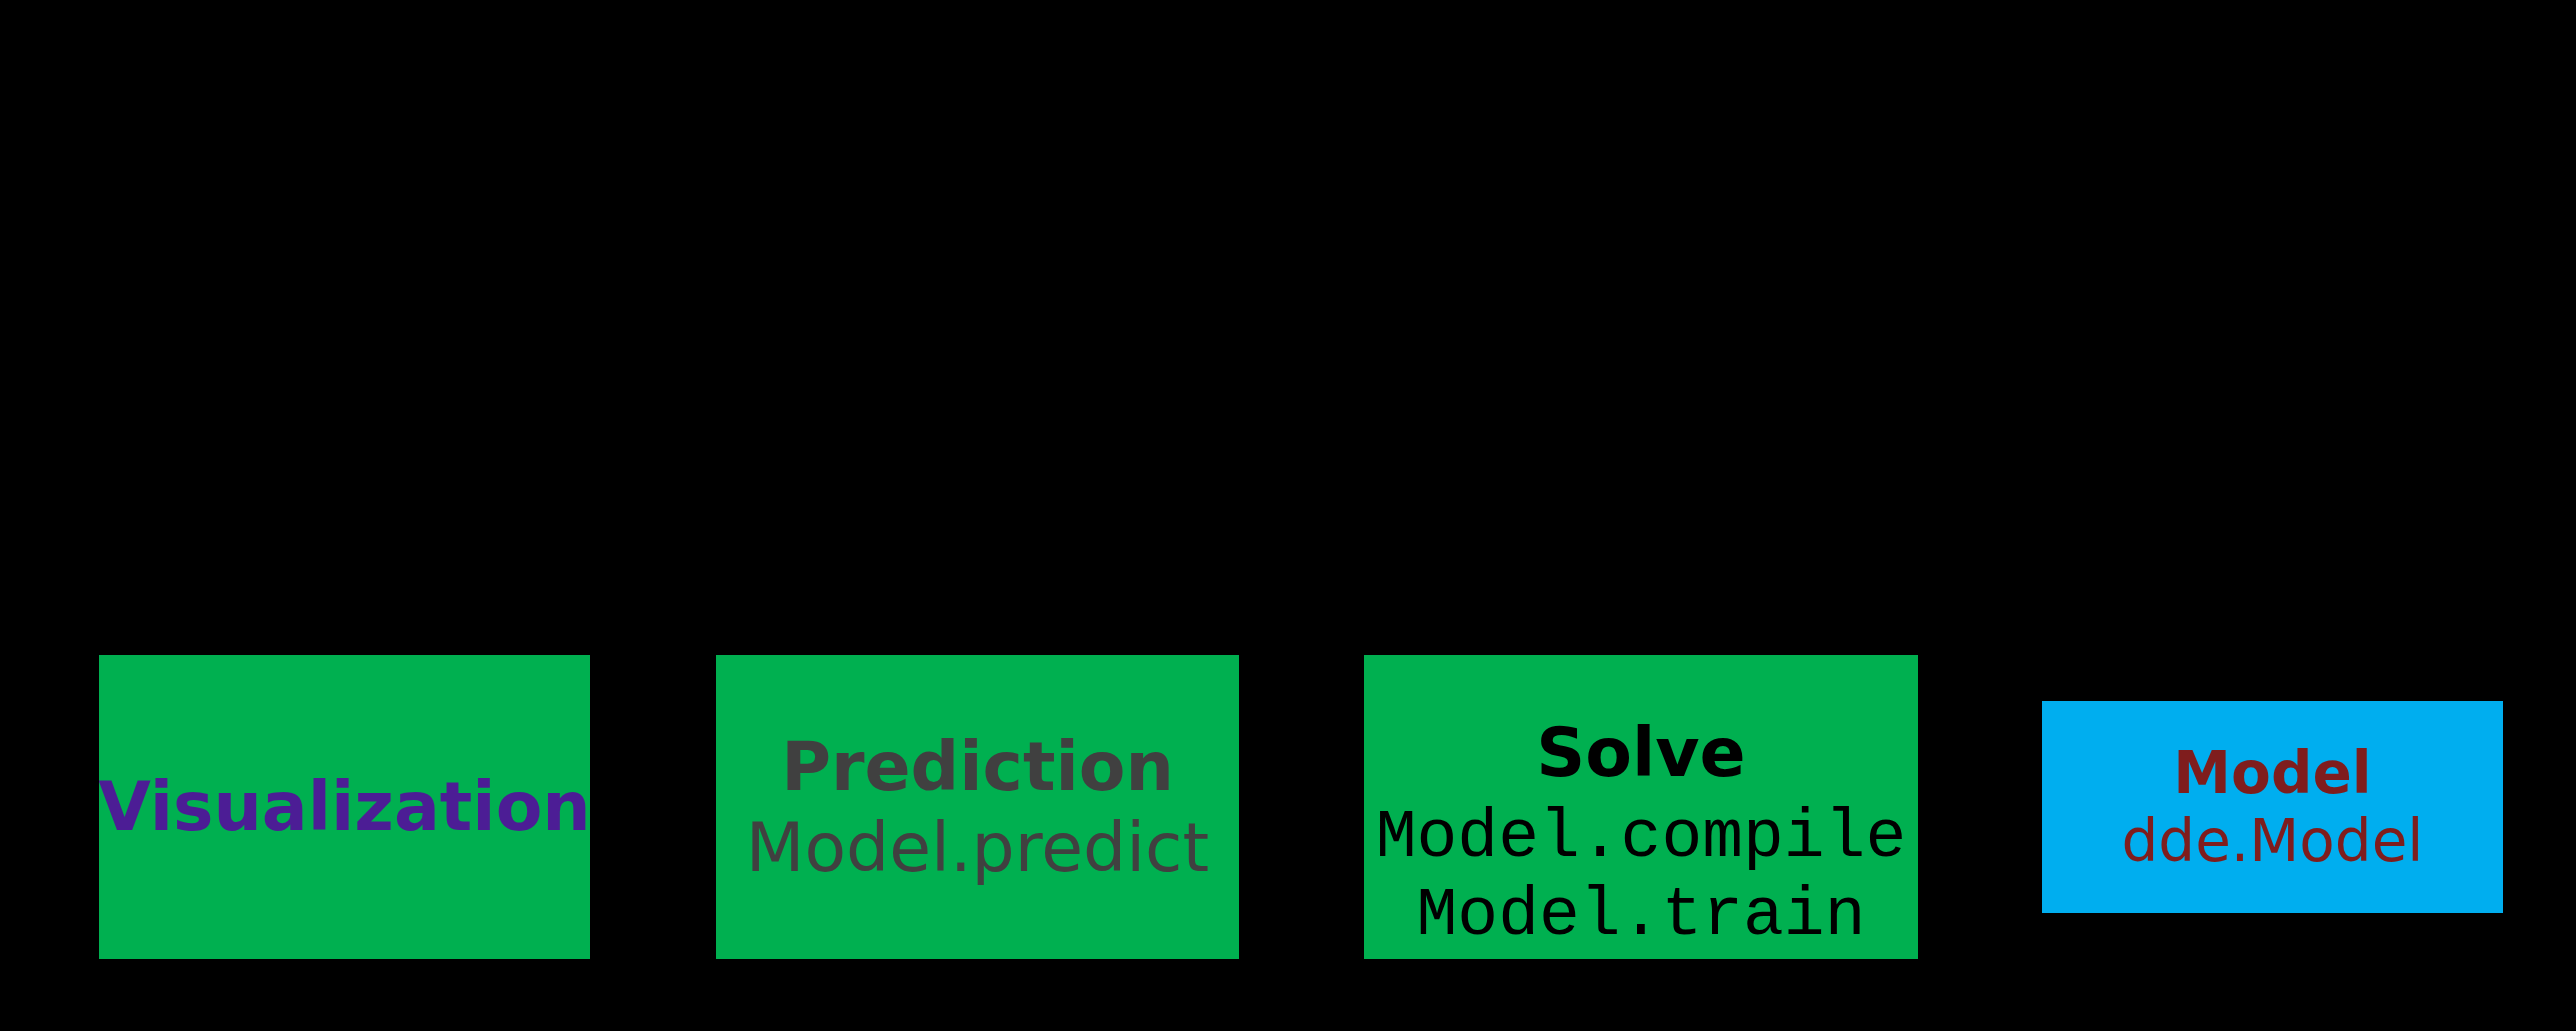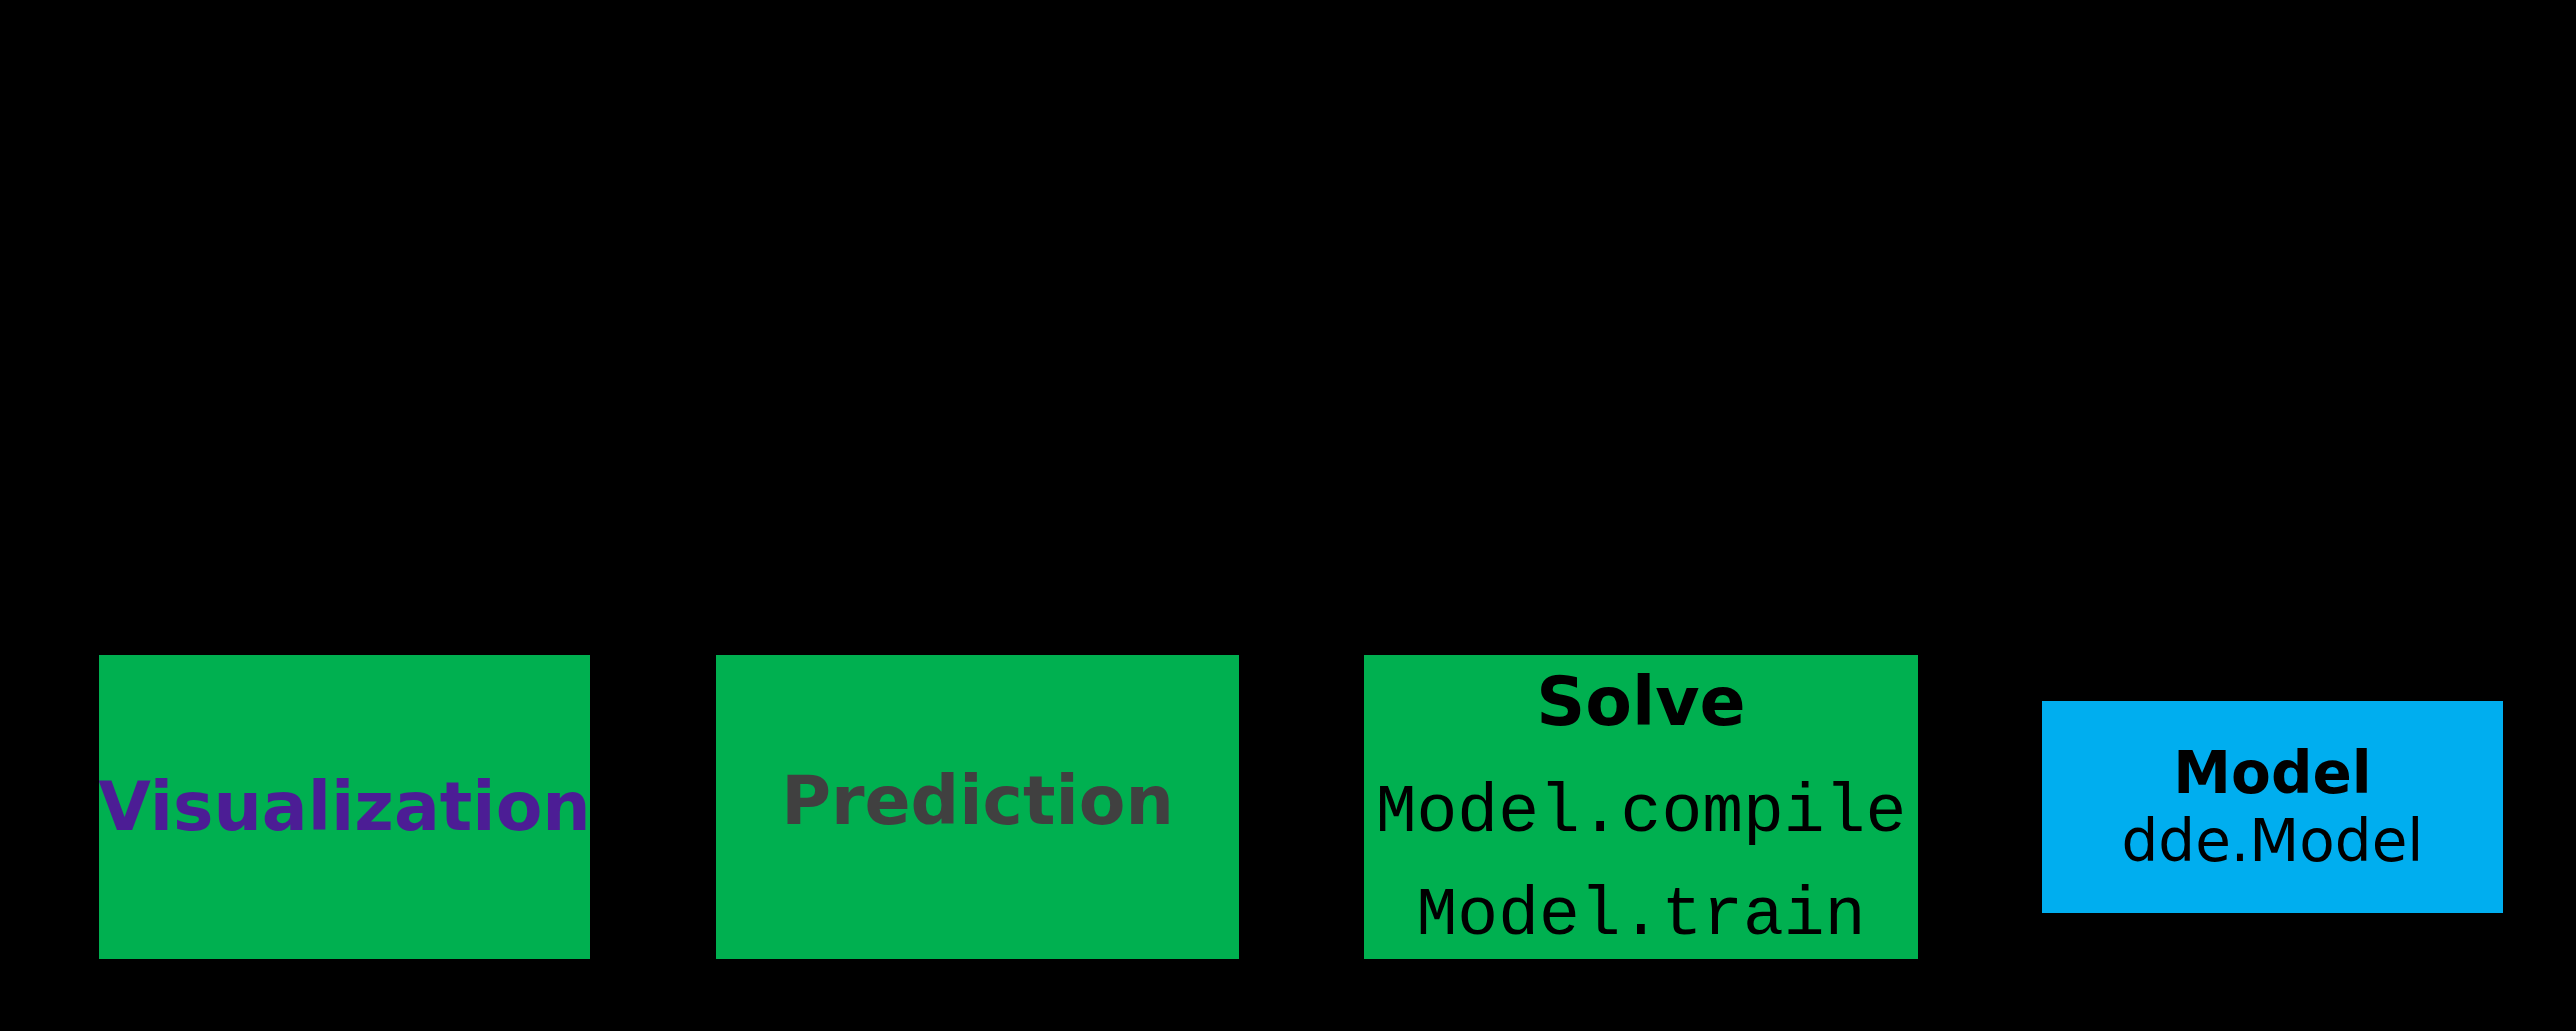--- a/index.html
+++ b/index.html
@@ -51,21 +51,21 @@
     left: 716px;  top: 655px;  width: 523px;  height: 304px;
     background: #00b050;
     justify-content: center;
   }
   #node-prediction .node-title { font-size: 68px; margin-bottom: 13px; }
   #node-prediction .node-line  { font-size: 68px; }
 
   #node-solve {
     left: 1364px; top: 655px;  width: 554px;  height: 304px;
     background: #00b050;
-    justify-content: space-between;
+    justify-content: flex-end;
     padding-top: 13px;
   }
   #node-solve .node-title { font-size: 68px; margin-bottom: 17px; }
   #node-solve .node-line  { font-size: 68px; margin-bottom: 9.4px; font-family: Liberation Mono, monospace; }
 
   #node-model {
     left: 2042px; top: 701px;  width: 461px;  height: 212px;
     background: #00aeef;
   }
   #node-model .node-title { font-size: 58px; margin-bottom: 9.4px; }
@@ -75,27 +75,28 @@
 <body style="background: rgb(0, 0, 0);">
 
 <div id="canvas" style="background: rgb(0, 0, 0);">
 
   <div class="node" id="node-visualization" style="background: rgb(0, 176, 80); color: #4c1d95;">
     <div class="node-title">Visualization</div>
   </div>
 
   <div class="node" id="node-prediction" style="background: rgb(0, 176, 80); color: #404040;">
     <div class="node-title">Prediction</div>
+    <div class="node-line">Model.predict</div>
   </div>
 
   <div class="node" id="node-solve" style="background: rgb(0, 176, 80); color: rgb(0, 0, 0);">
     <div class="node-title">Solve</div>
     <div class="node-line">Model.compile</div>
     <div class="node-line">Model.train</div>
   </div>
 
-  <div class="node" id="node-model" style="background: rgb(0, 174, 239); color: #000000;">
+  <div class="node" id="node-model" style="background: rgb(0, 174, 239); color: #7f1d1d;">
     <div class="node-title">Model</div>
     <div class="node-line">dde.Model</div>
   </div>
 
 </div>
 
 
 </body></html>

